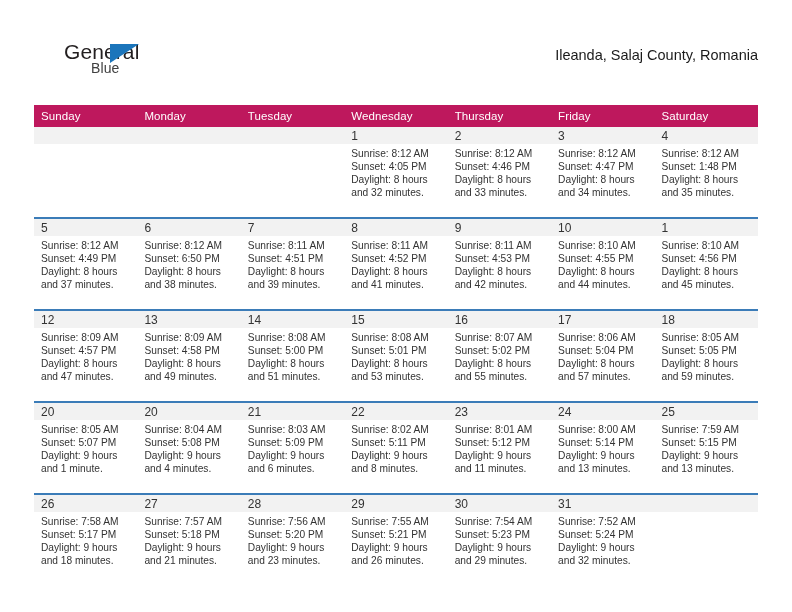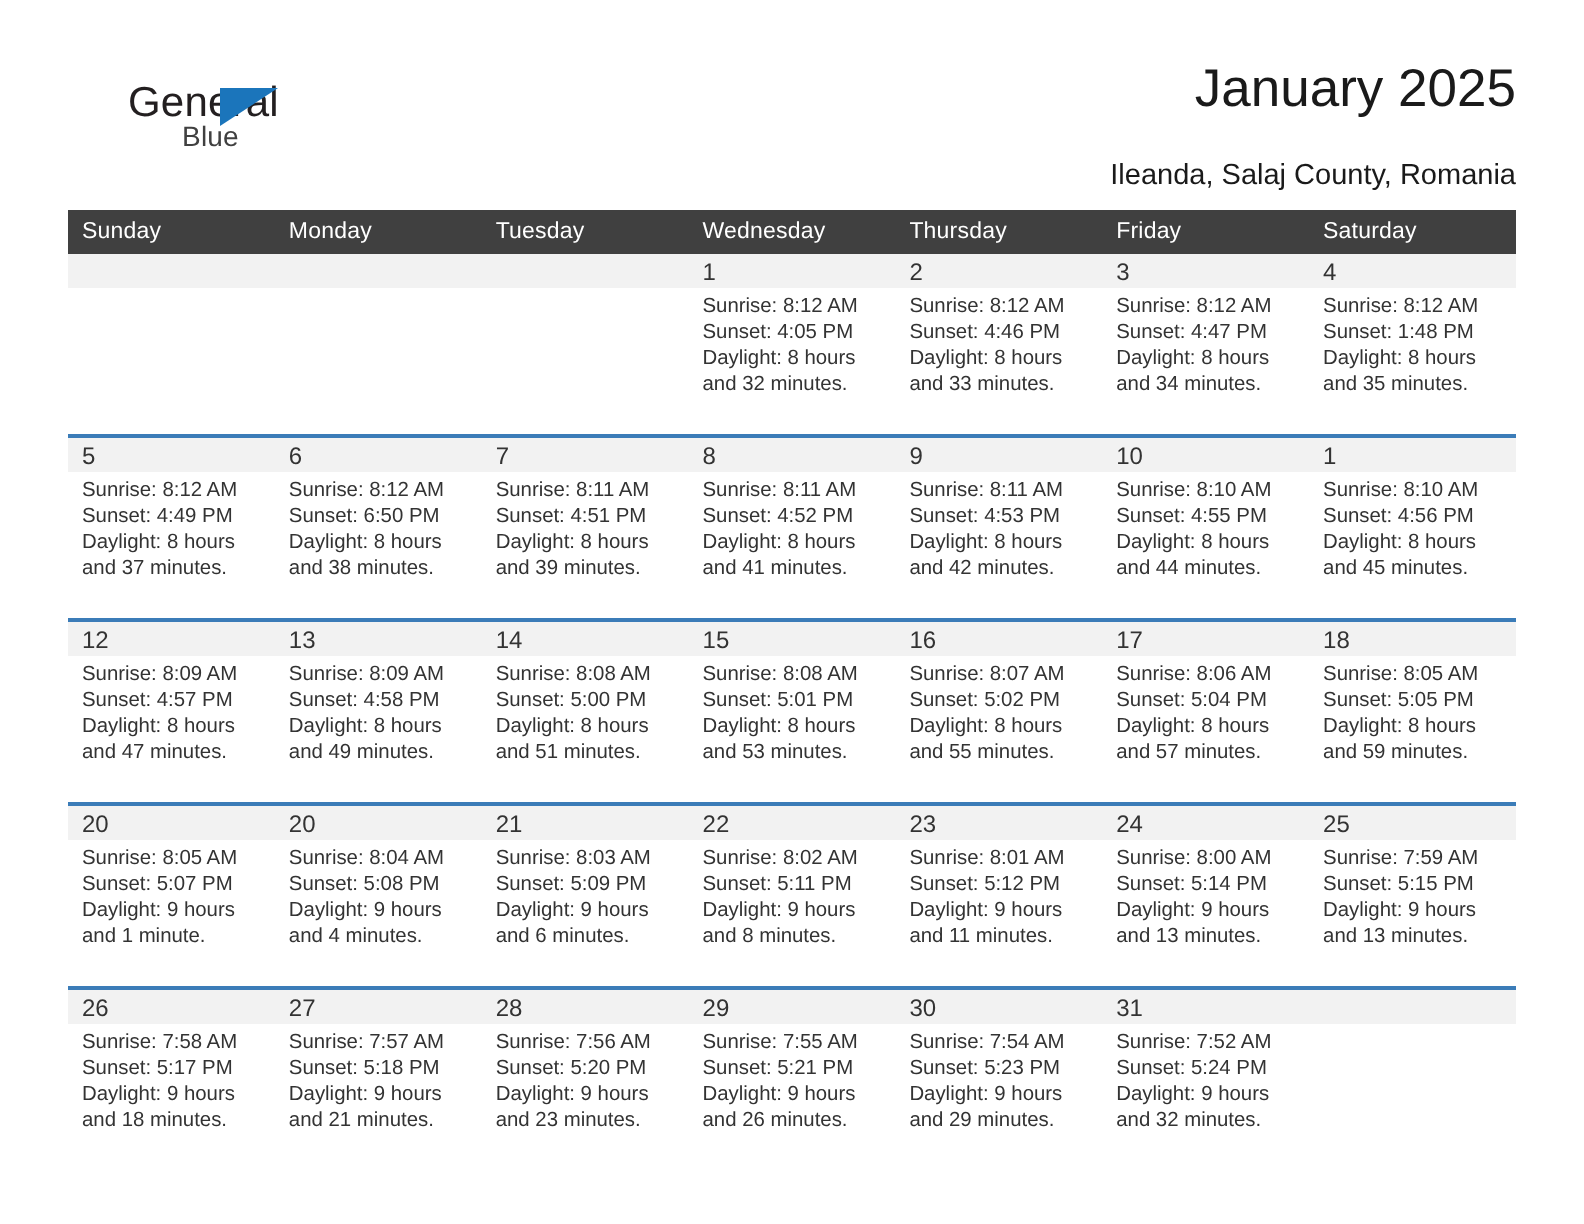--- a/index.html
+++ b/index.html
@@ -91,21 +91,21 @@
   .calendar {
     position: absolute;
     left: 34px;
     top: 105px;
     width: 724px;
     border-collapse: collapse;
     table-layout: fixed;
   }
 
   .calendar th {
-    background: #404040;
+    background: #be185d;
     color: #ffffff;
     font-size: 11.5px;
     font-weight: normal;
     text-align: left;
     padding: 5px 0 5px 7px;
     height: 19px;
     box-sizing: border-box;
     letter-spacing: 0.1px;
   }
 
@@ -161,21 +161,20 @@
 
   <div class="header">
 
     <div class="brand">
       <span class="brand-general">General</span>
       <span class="brand-tri"></span>
       <span class="brand-blue">Blue</span>
     </div>
 
     <div class="title-block">
-      <div class="cal-title">January 2025</div>
       <div class="cal-subtitle">Ileanda, Salaj County, Romania</div>
     </div>
 
   </div>
 
   <table class="calendar">
     <thead>
       <tr id="weekday-row">
           <th>Sunday</th>
           <th>Monday</th>

